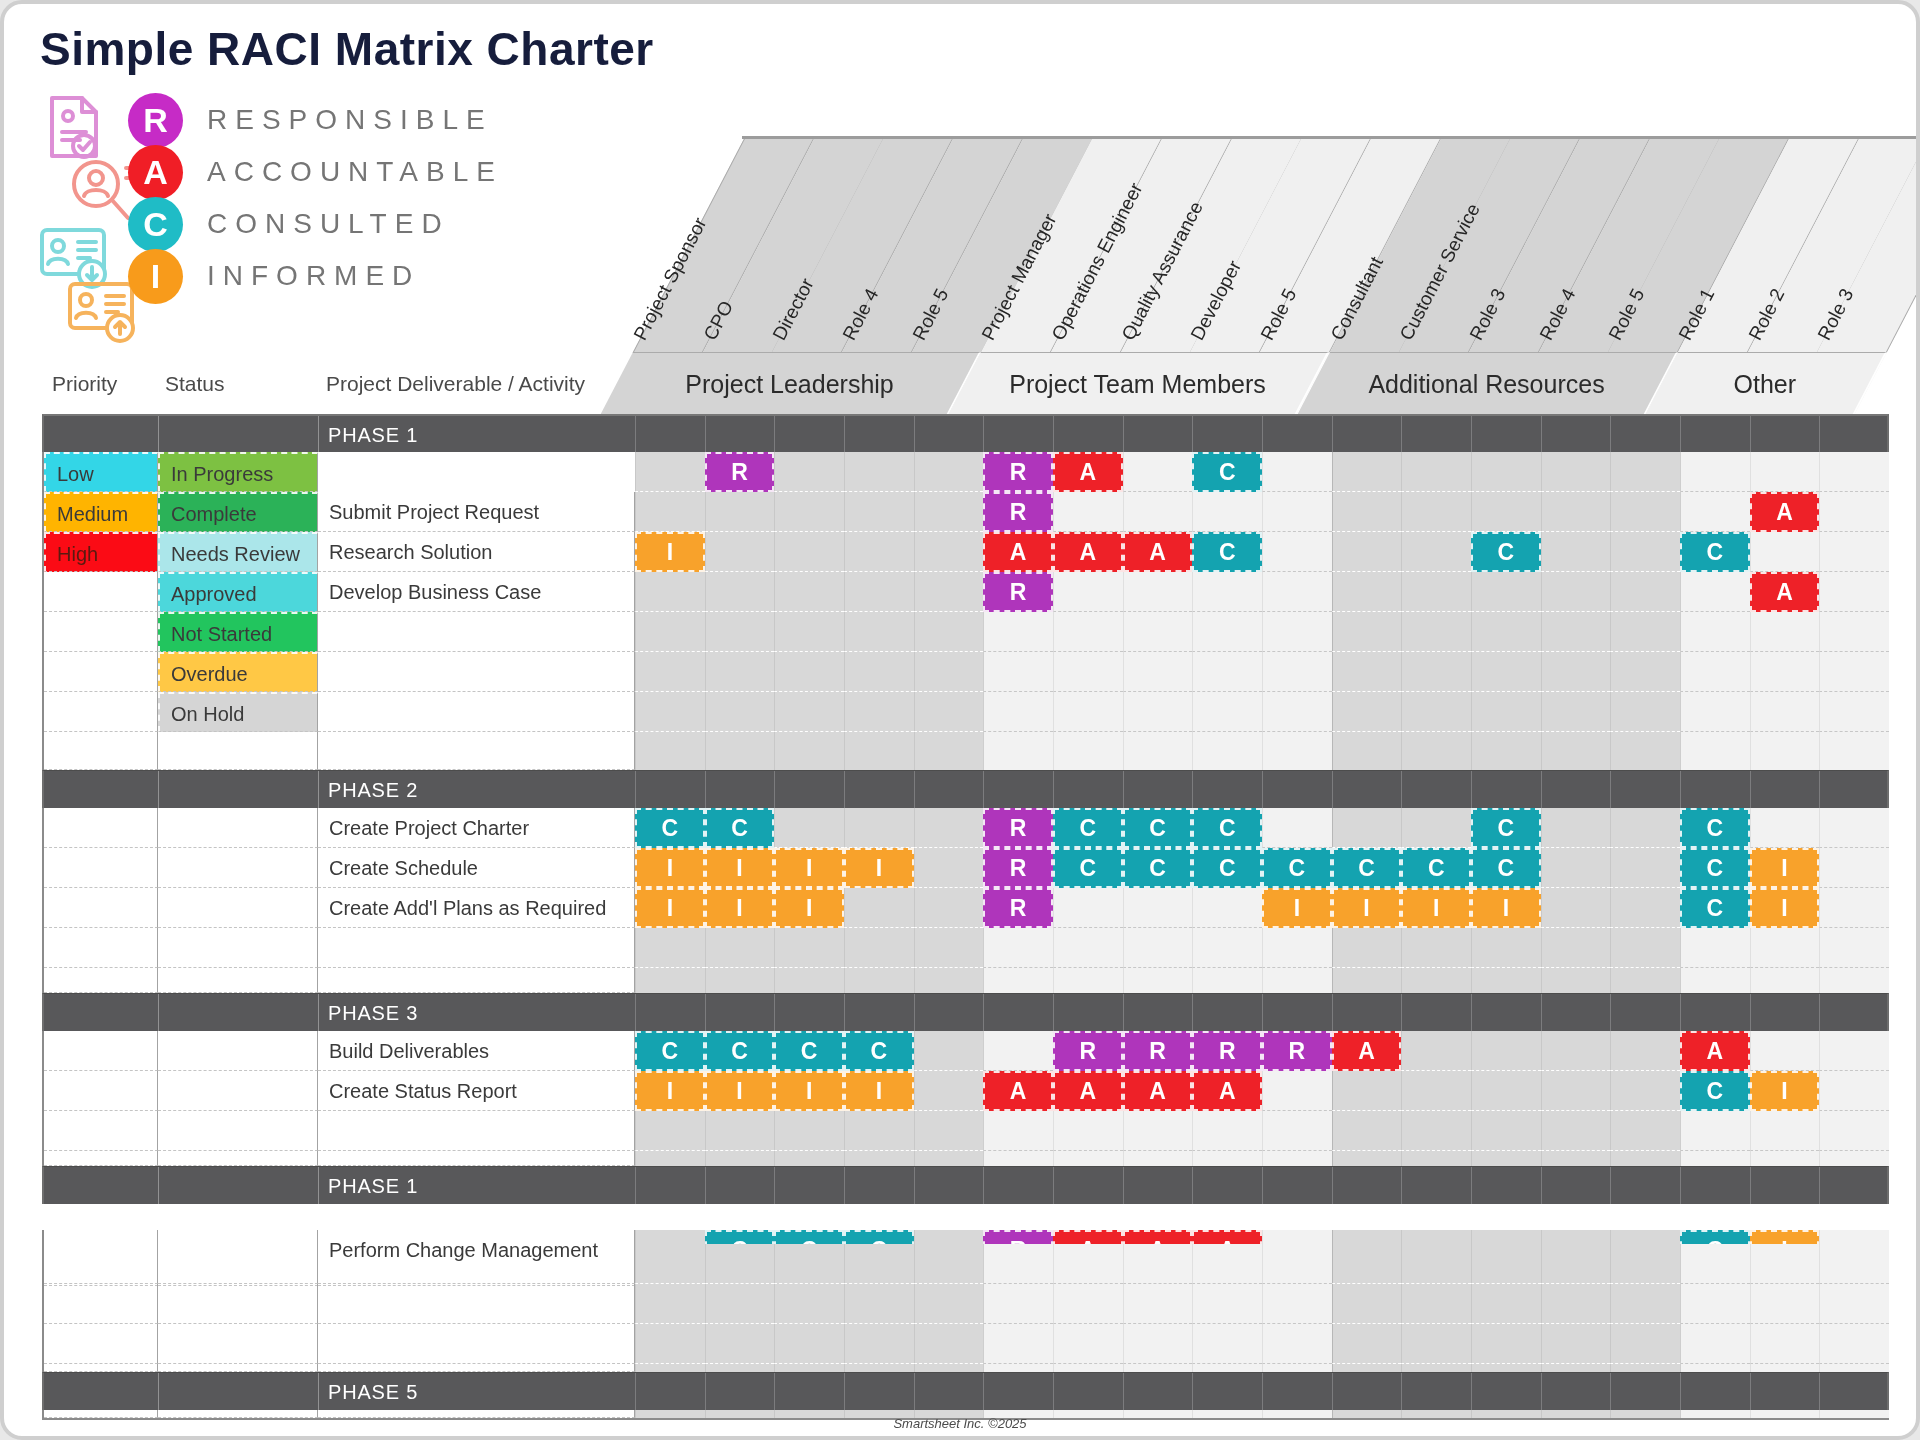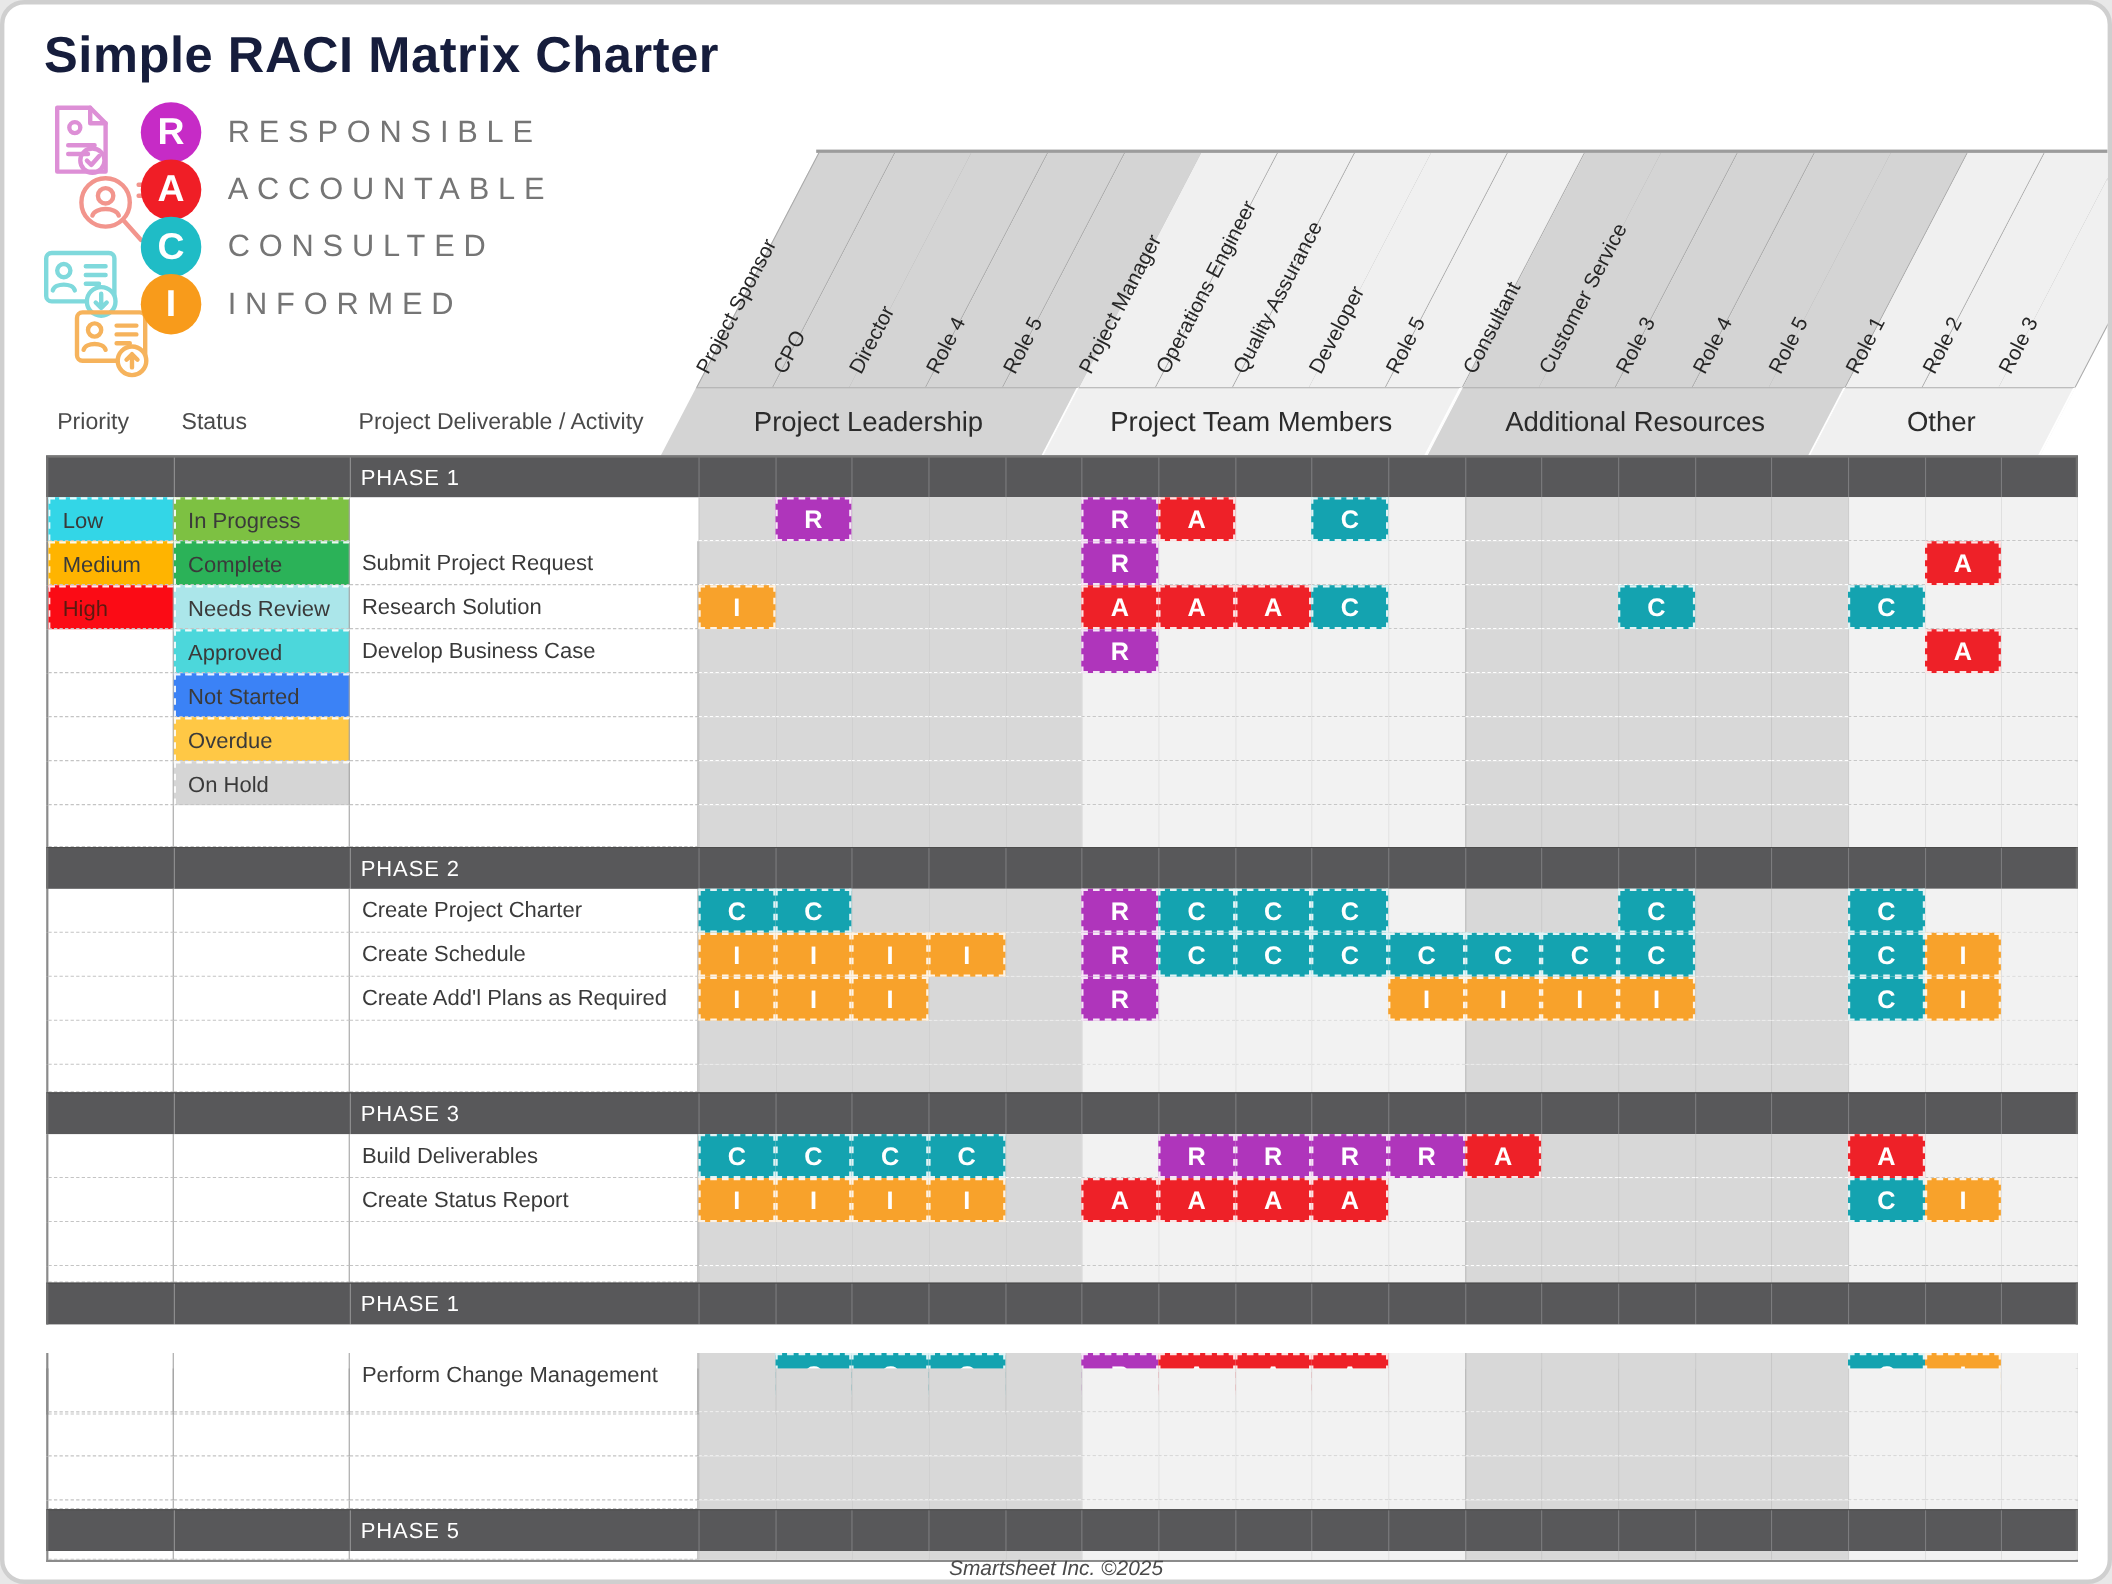--- a/index.html
+++ b/index.html
@@ -23,21 +23,21 @@
         line-height:62px;font-size:25px;color:#2b2b2b;}
   .hdr-topline{left:738px;top:132px;right:0;height:3px;background:#9c9c9c;}
   .trow{position:absolute;left:38px;width:1847px;box-sizing:border-box;}
   .cell{position:absolute;top:0;bottom:0;box-sizing:border-box;}
   .ltext{font-size:20px;color:#3a3a3a;line-height:40px;padding-left:11px;white-space:nowrap;
         overflow:hidden;}
   .colored{border:2px dashed rgba(255,255,255,.9);}
   .mark{position:absolute;box-sizing:border-box;border:2px dashed rgba(255,255,255,.88);
         color:#fff;font-size:23px;font-weight:600;display:flex;align-items:center;justify-content:center;}
   .phaselbl{position:absolute;left:284px;font-size:20px;color:#fff;letter-spacing:.8px;line-height:38px;}
-  .footer{left:0;right:0;top:1412px;text-align:center;font-size:19px;font-style:italic;color:#4a4a4a;}
+  .footer{left:0;right:0;top:1412px;text-align:center;font-size:13px;font-style:italic;color:#4a4a4a;}
 </style>
 </head>
 <body>
 
 <div class="page">
   <div class="abs title">Simple RACI Matrix Charter</div>
 
   <div class="abs" id="legend-icons">
       <div class="abs" style="left: 34px; top: 84px;"><svg width="84" height="80" viewBox="0 0 84 80" fill="none" stroke="#DD8FD6" stroke-width="4" stroke-linecap="round" stroke-linejoin="round">
           <path d="M14 10 h30 l14 14 v44 h-44 z"></path>
@@ -289,21 +289,21 @@
         <div class="cell" style="left: 1218.03px; width: 69.67px; background: rgb(242, 242, 242); border-left: 1px solid rgba(0, 0, 0, 0.07); border-bottom: 1px dashed rgb(199, 199, 199);"></div>
         <div class="cell" style="left: 1287.7px; width: 69.67px; background: rgb(216, 216, 216); border-left: 1px solid rgba(0, 0, 0, 0.15); border-bottom: 1px dashed rgb(255, 255, 255);"></div>
         <div class="cell" style="left: 1357.37px; width: 69.67px; background: rgb(216, 216, 216); border-left: 1px solid rgba(0, 0, 0, 0.07); border-bottom: 1px dashed rgb(255, 255, 255);"></div>
         <div class="cell" style="left: 1427.04px; width: 69.67px; background: rgb(216, 216, 216); border-left: 1px solid rgba(0, 0, 0, 0.07); border-bottom: 1px dashed rgb(255, 255, 255);"></div>
         <div class="cell" style="left: 1496.71px; width: 69.67px; background: rgb(216, 216, 216); border-left: 1px solid rgba(0, 0, 0, 0.07); border-bottom: 1px dashed rgb(255, 255, 255);"></div>
         <div class="cell" style="left: 1566.38px; width: 69.67px; background: rgb(216, 216, 216); border-left: 1px solid rgba(0, 0, 0, 0.07); border-bottom: 1px dashed rgb(255, 255, 255);"></div>
         <div class="cell" style="left: 1636.05px; width: 69.67px; background: rgb(242, 242, 242); border-left: 1px solid rgba(0, 0, 0, 0.15); border-bottom: 1px dashed rgb(199, 199, 199);"></div>
         <div class="cell" style="left: 1705.72px; width: 69.67px; background: rgb(242, 242, 242); border-left: 1px solid rgba(0, 0, 0, 0.07); border-bottom: 1px dashed rgb(199, 199, 199);"></div>
         <div class="cell" style="left: 1775.39px; width: 69.67px; background: rgb(242, 242, 242); border-left: 1px solid rgba(0, 0, 0, 0.07); border-bottom: 1px dashed rgb(199, 199, 199);"></div>
         <div class="cell" style="left: 0px; width: 114px; border-right: 1px solid rgb(163, 163, 163); border-bottom: 1px dashed rgb(196, 196, 196);"></div>
-        <div class="cell colored ltext" style="left: 114px; width: 160px; border-right: 1px solid rgb(163, 163, 163); border-bottom: 1px dashed rgb(196, 196, 196); background: #3b82f6;">Not Started</div>
+        <div class="cell colored ltext" style="left: 114px; width: 160px; border-right: 1px solid rgb(163, 163, 163); border-bottom: 1px dashed rgb(196, 196, 196); background: #22c55e;">Not Started</div>
         <div class="cell ltext" style="left: 274px; width: 317px; border-right: 1px solid rgb(163, 163, 163); border-bottom: 1px dashed rgb(196, 196, 196);"></div>
       </div>
       <div class="trow" style="top: 648px; height: 40px; border-left: 2px solid rgb(139, 139, 139); border-right: 2px solid rgb(139, 139, 139);">
         <div class="cell" style="left: 591px; width: 69.67px; background: rgb(216, 216, 216); border-left: 1px solid rgba(0, 0, 0, 0.07); border-bottom: 1px dashed rgb(255, 255, 255);"></div>
         <div class="cell" style="left: 660.67px; width: 69.67px; background: rgb(216, 216, 216); border-left: 1px solid rgba(0, 0, 0, 0.07); border-bottom: 1px dashed rgb(255, 255, 255);"></div>
         <div class="cell" style="left: 730.34px; width: 69.67px; background: rgb(216, 216, 216); border-left: 1px solid rgba(0, 0, 0, 0.07); border-bottom: 1px dashed rgb(255, 255, 255);"></div>
         <div class="cell" style="left: 800.01px; width: 69.67px; background: rgb(216, 216, 216); border-left: 1px solid rgba(0, 0, 0, 0.07); border-bottom: 1px dashed rgb(255, 255, 255);"></div>
         <div class="cell" style="left: 869.68px; width: 69.67px; background: rgb(216, 216, 216); border-left: 1px solid rgba(0, 0, 0, 0.07); border-bottom: 1px dashed rgb(255, 255, 255);"></div>
         <div class="cell" style="left: 939.35px; width: 69.67px; background: rgb(242, 242, 242); border-left: 1px solid rgba(0, 0, 0, 0.15); border-bottom: 1px dashed rgb(199, 199, 199);"></div>
         <div class="cell" style="left: 1009.02px; width: 69.67px; background: rgb(242, 242, 242); border-left: 1px solid rgba(0, 0, 0, 0.07); border-bottom: 1px dashed rgb(199, 199, 199);"></div>

